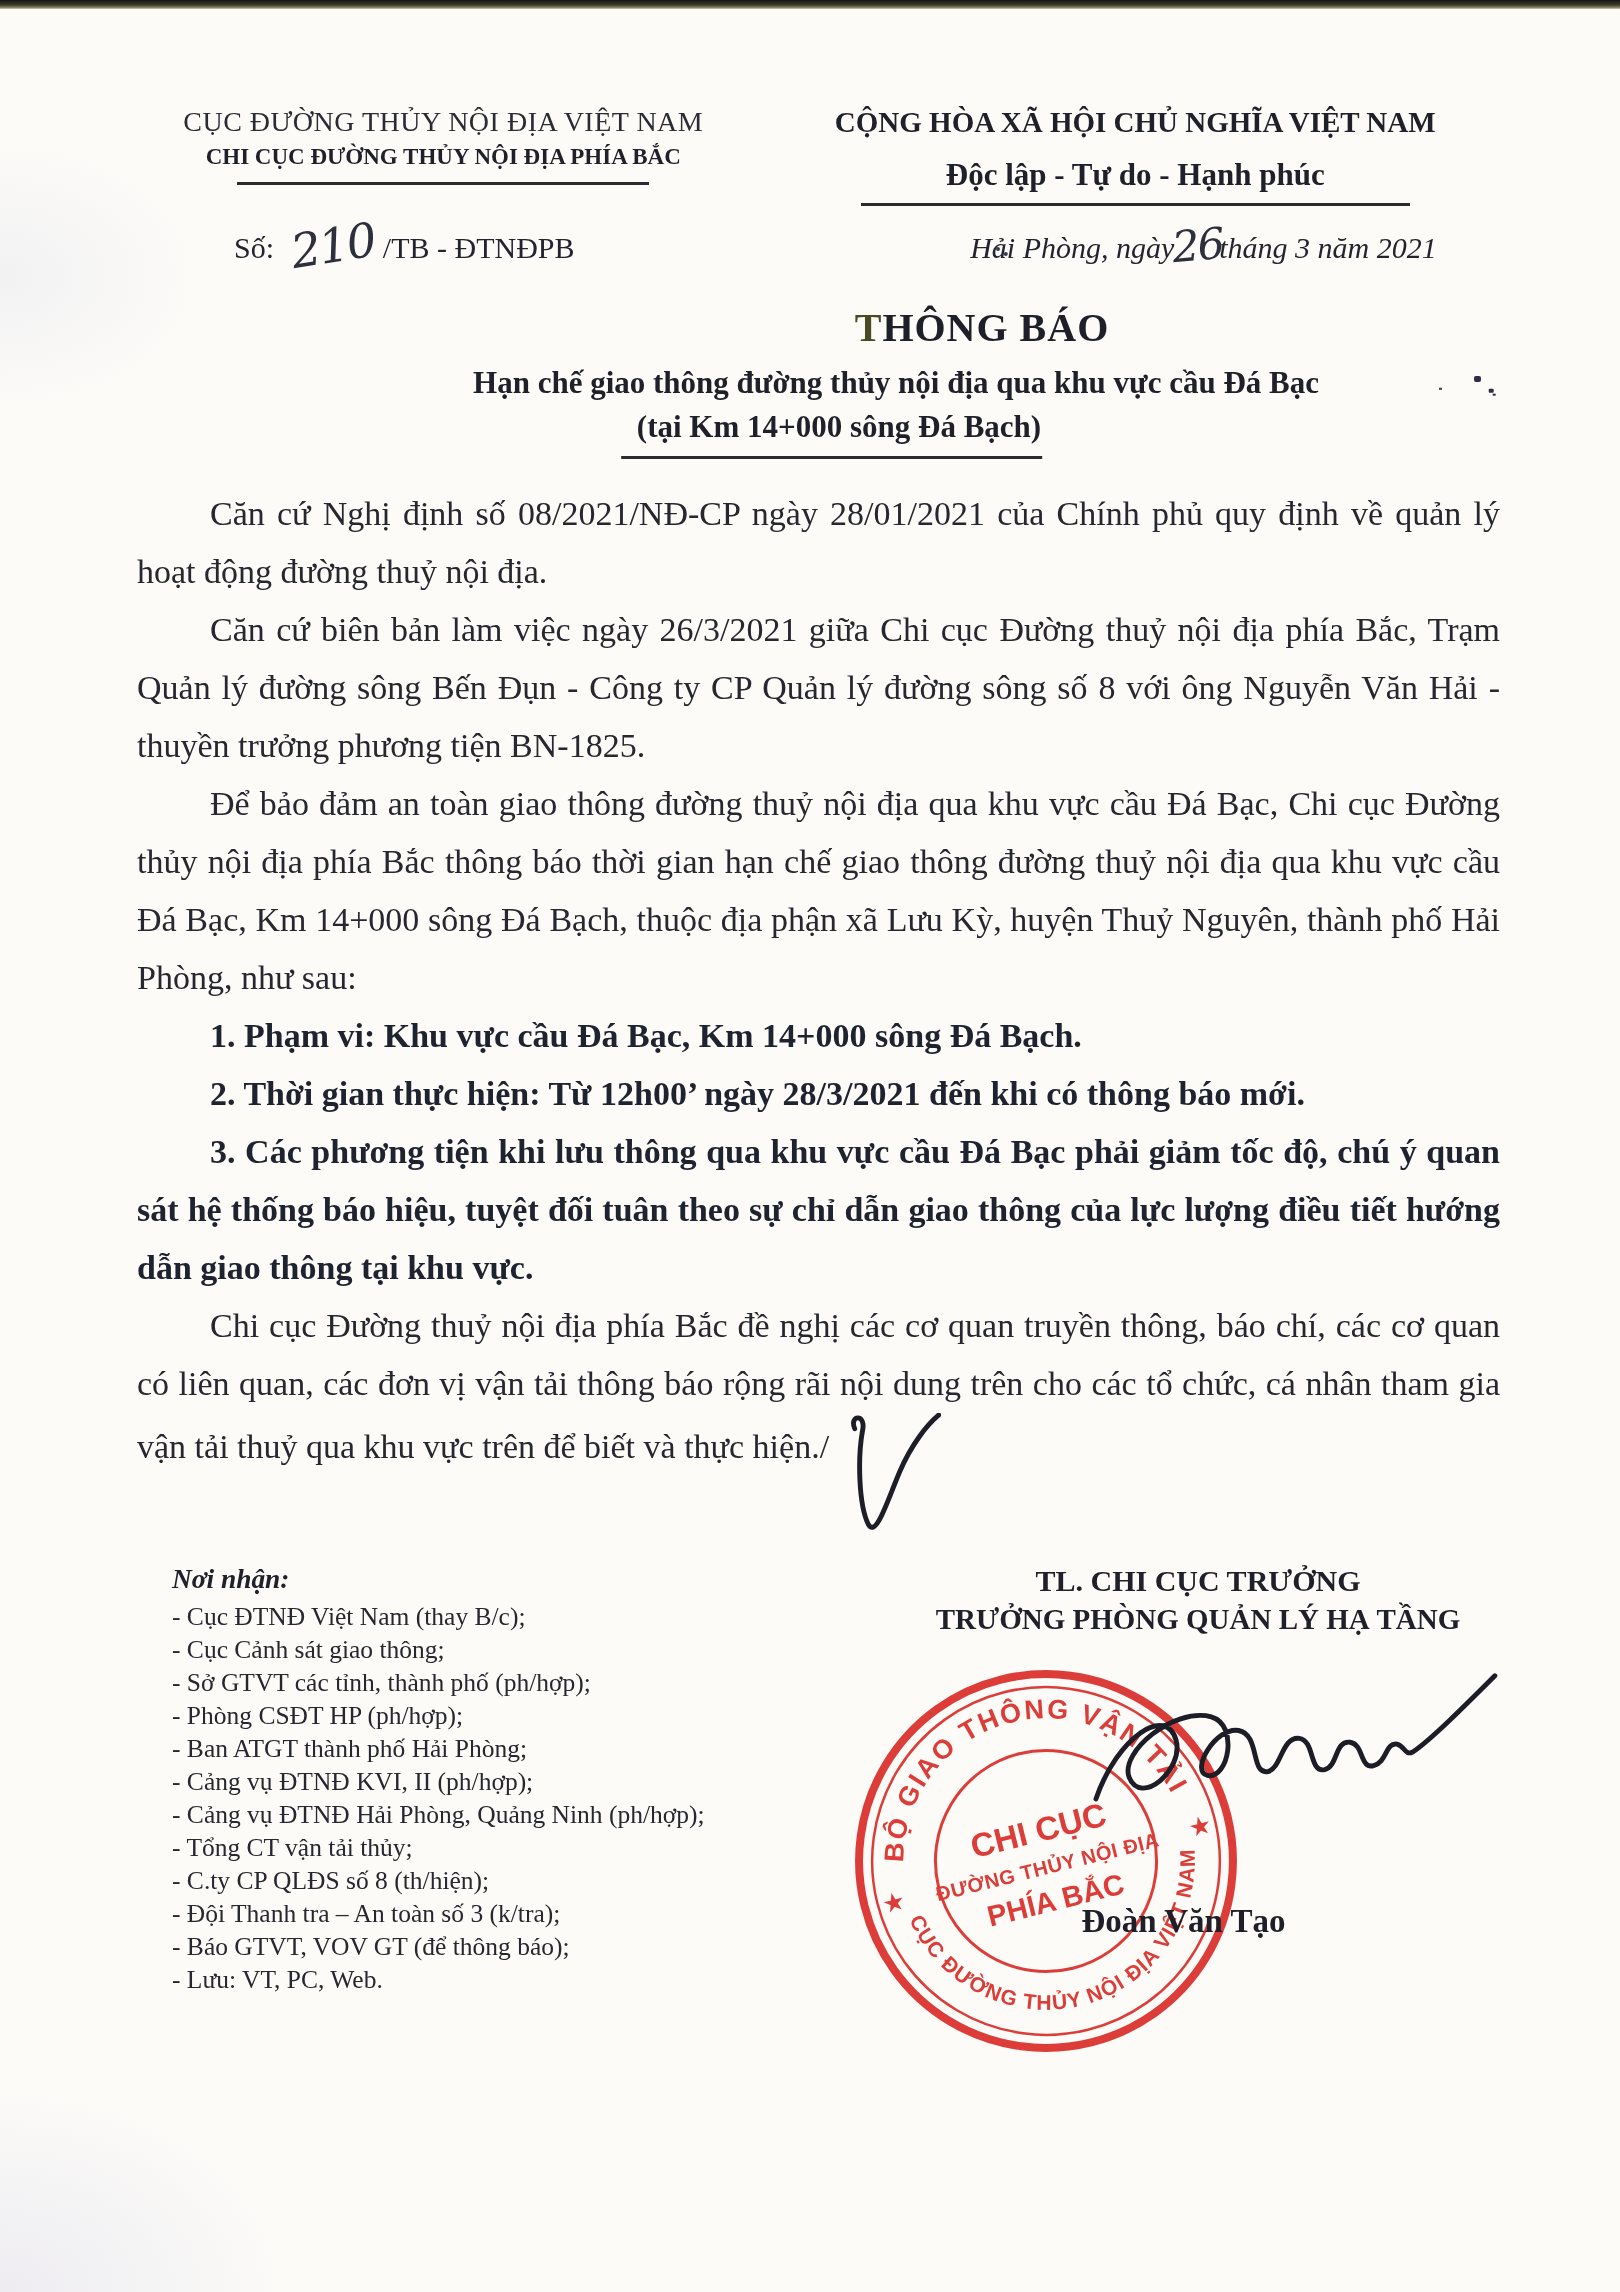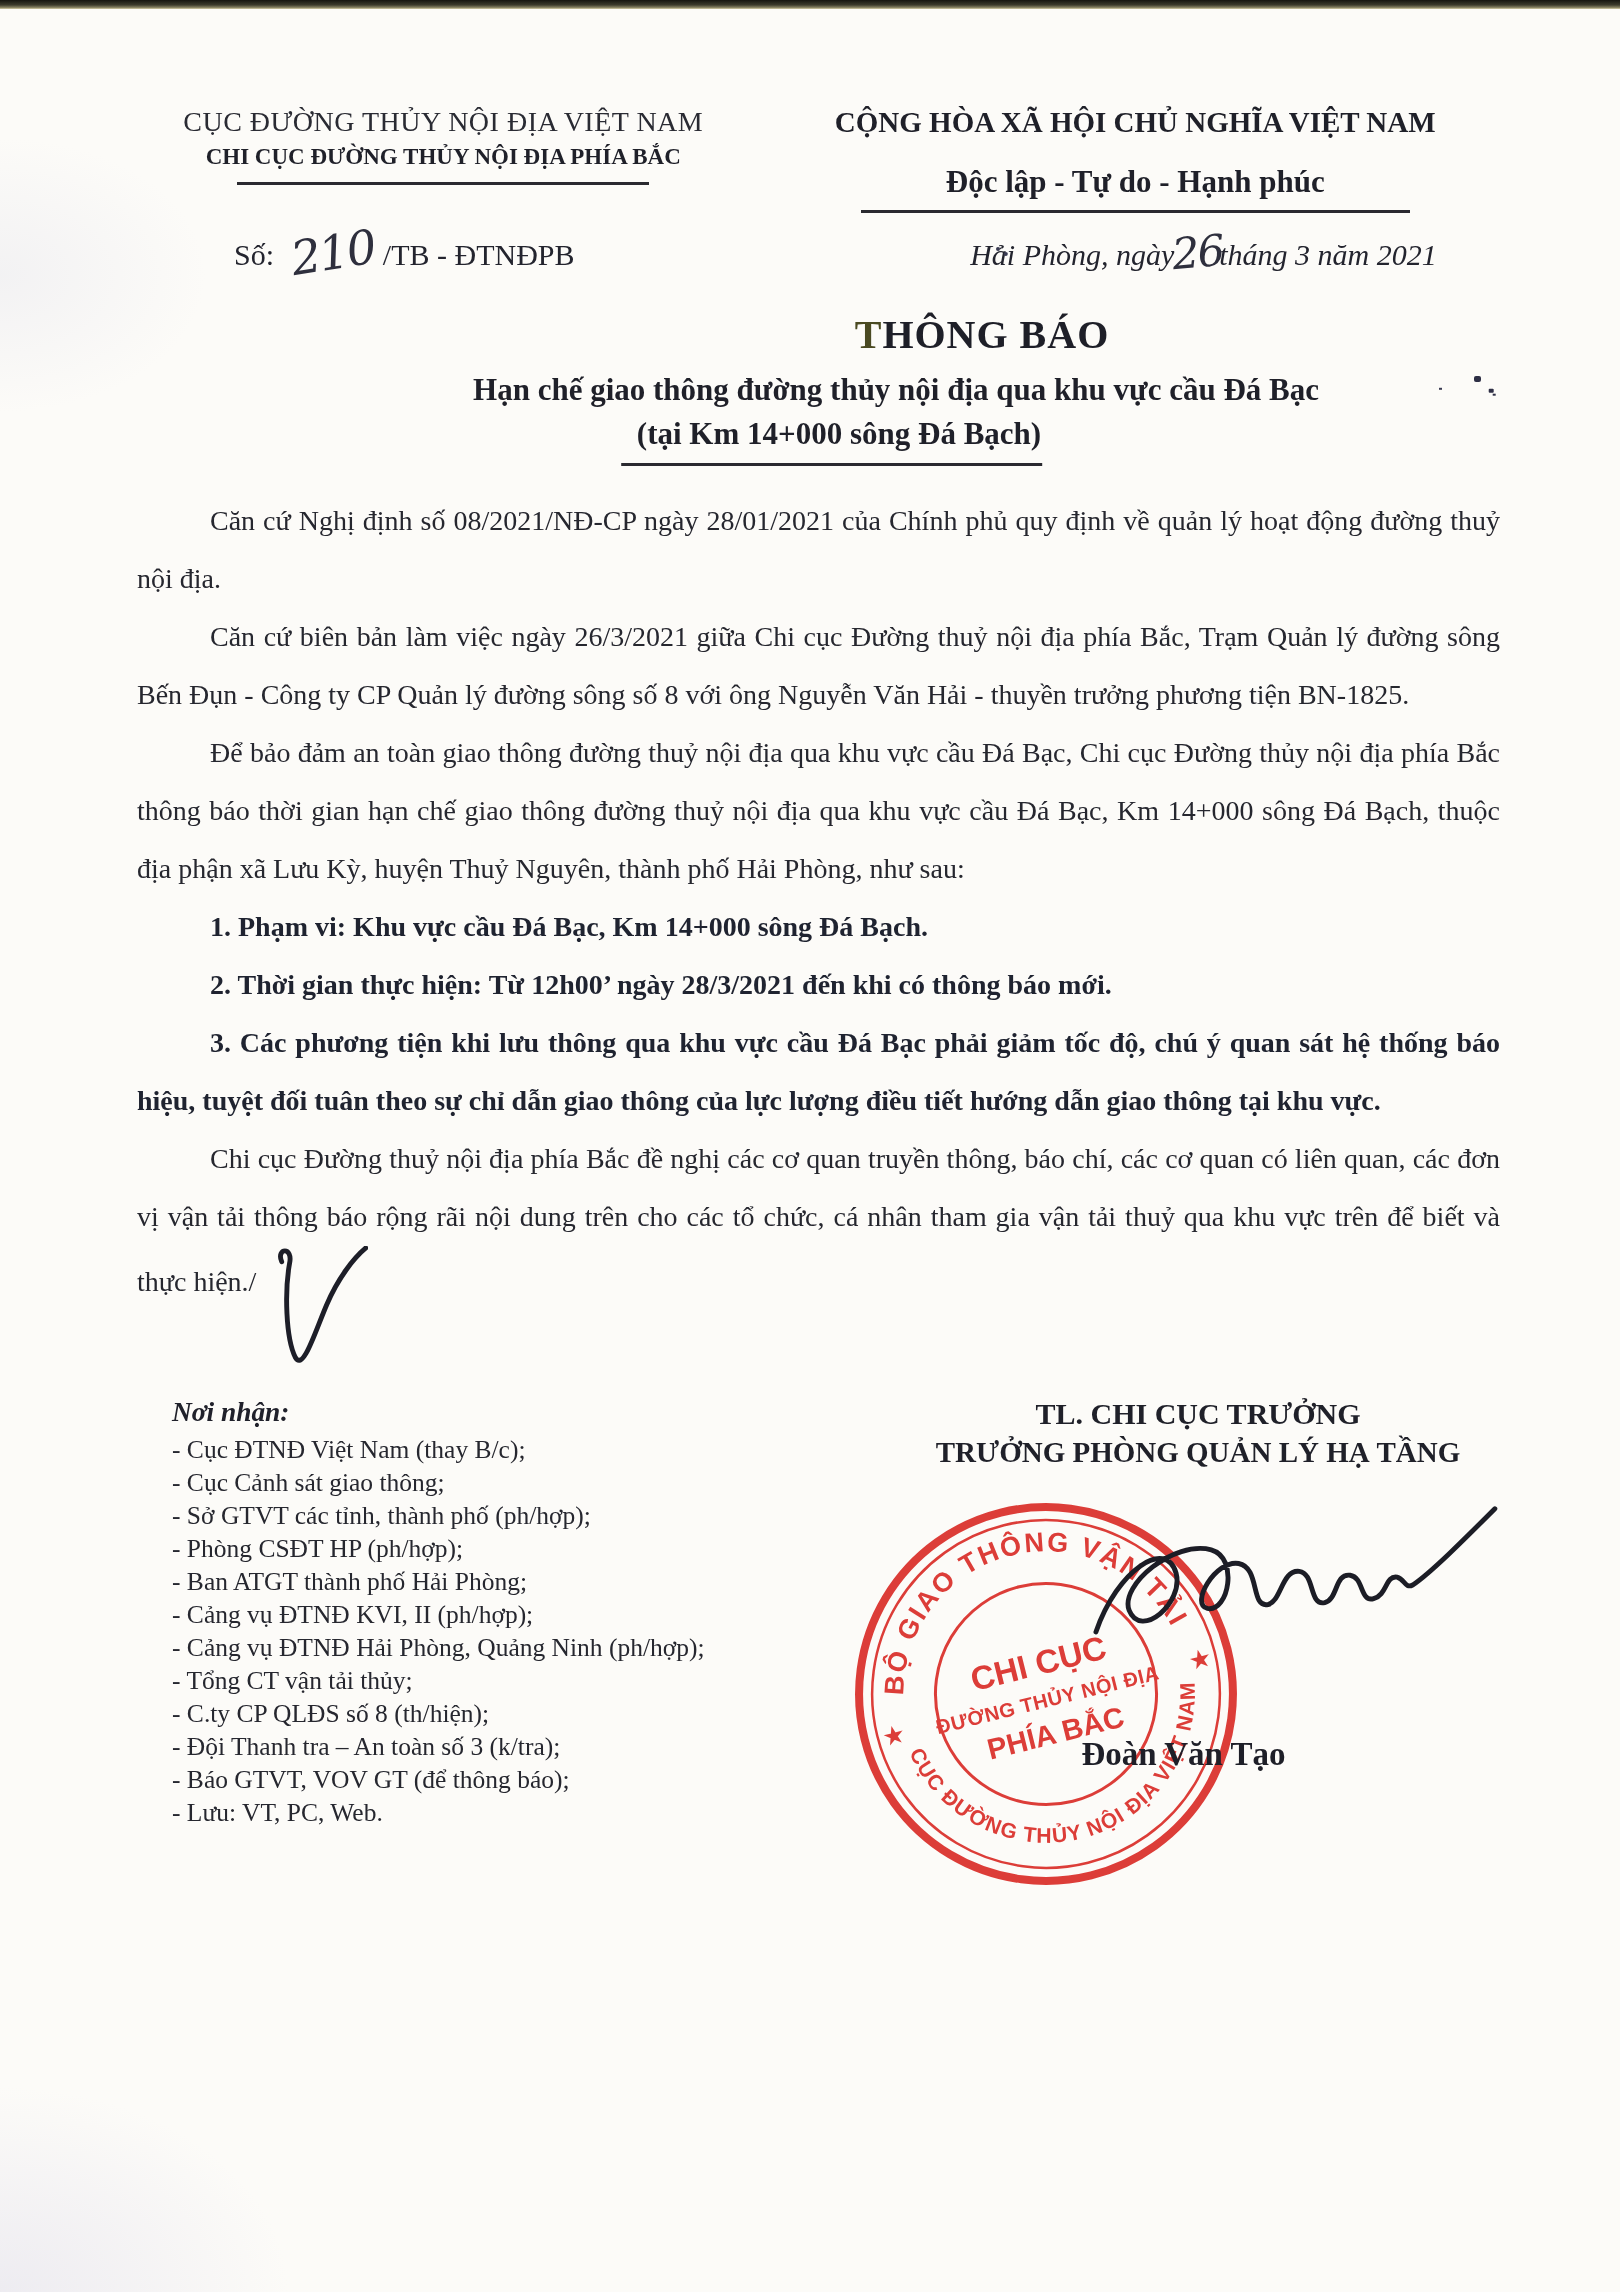--- a/index.html
+++ b/index.html
@@ -20,21 +20,21 @@
     background:linear-gradient(180deg,#15150f 0%,#3c3b2c 55%,#8a8565 85%,#d6cfa8 100%);
   }
   
   .header-row{display:flex;padding:106px 118px 0 118px;}
   .header-left{width:47%;text-align:center;}
   .header-right{width:53%;text-align:center;}
   .org-parent{font-size:28px;letter-spacing:0.5px;color:#2a2b33;}
   .org-child{font-size:23px;font-weight:bold;margin-top:5.9px;color:#1f2029;}
   .org-underline{width:412px;height:2.9px;background:#2a2a30;margin:11.8px auto 0 auto;}
   .motto1{font-size:29px;font-weight:bold;color:#1f2029;}
-  .motto2{font-size:31px;font-weight:bold;margin-top:25px;color:#1f2029;}
+  .motto2{font-size:31px;font-weight:bold;margin-top:18px;color:#1f2029;}
   .motto-underline{width:549px;height:2.9px;background:#2a2a30;margin:9.8px auto 0 auto;}
   
   .ref-row{display:flex;padding:25.5px 118px 0 118px;align-items:flex-start;}
   .doc-no{width:45%;font-size:30px;padding-left:116px;box-sizing:border-box;white-space:nowrap;}
   .place-date{width:55%;font-size:30px;font-style:italic;text-align:center;transform:translateX(82px);white-space:nowrap;}
   .handwritten{
     display:inline-block;font-family:"DejaVu Serif", serif;font-style:italic;
     color:#2e2f3d;line-height:0;
   }
   .num210{font-size:47px;transform:rotate(-9deg);margin:0 7.8px -5.9px 9.8px;position:relative;top:3.9px;letter-spacing:-2px;}
@@ -42,21 +42,21 @@
   
   .title-block{margin-top:39px;text-align:center;}
   .doc-title{font-size:40px;font-weight:bold;letter-spacing:1px;color:#1e1f28;transform:translateX(172px);}
   .doc-title::first-letter{color:#4a4a22;}
   .doc-sub1{font-size:31px;font-weight:bold;margin-top:13.7px;color:#1f2029;transform:translateX(86px);}
   .doc-sub2{font-size:31px;font-weight:bold;margin-top:7.8px;color:#1f2029;transform:translateX(29px);}
   .title-underline{width:421px;height:2.9px;background:#2a2a30;margin:11.8px auto 0 auto;transform:translateX(-7.8px);}
   
   .body-text{padding:25.5px 120px 0 137px;}
   .body-text p{
-    margin:0;font-size:28px;line-height:58px;text-align:justify;
+    margin:0;font-size:34px;line-height:58px;text-align:justify;
     text-indent:73px;color:#26272f;
   }
   .body-text p.bold{font-weight:bold;color:#1f2330;}
   .flourish{vertical-align:-90px;margin-left:2px;}
   
   .footer-row{display:flex;padding:15.7px 98px 0 137px;}
   .recipients{width:52%;margin-left:35px;}
   .recipients .label{font-size:27.4px;font-weight:bold;font-style:italic;color:#20212b;margin-bottom:5.9px;}
   .recipients .item{font-size:25.5px;line-height:33px;color:#26272f;}
   .signing{width:48%;text-align:center;}

